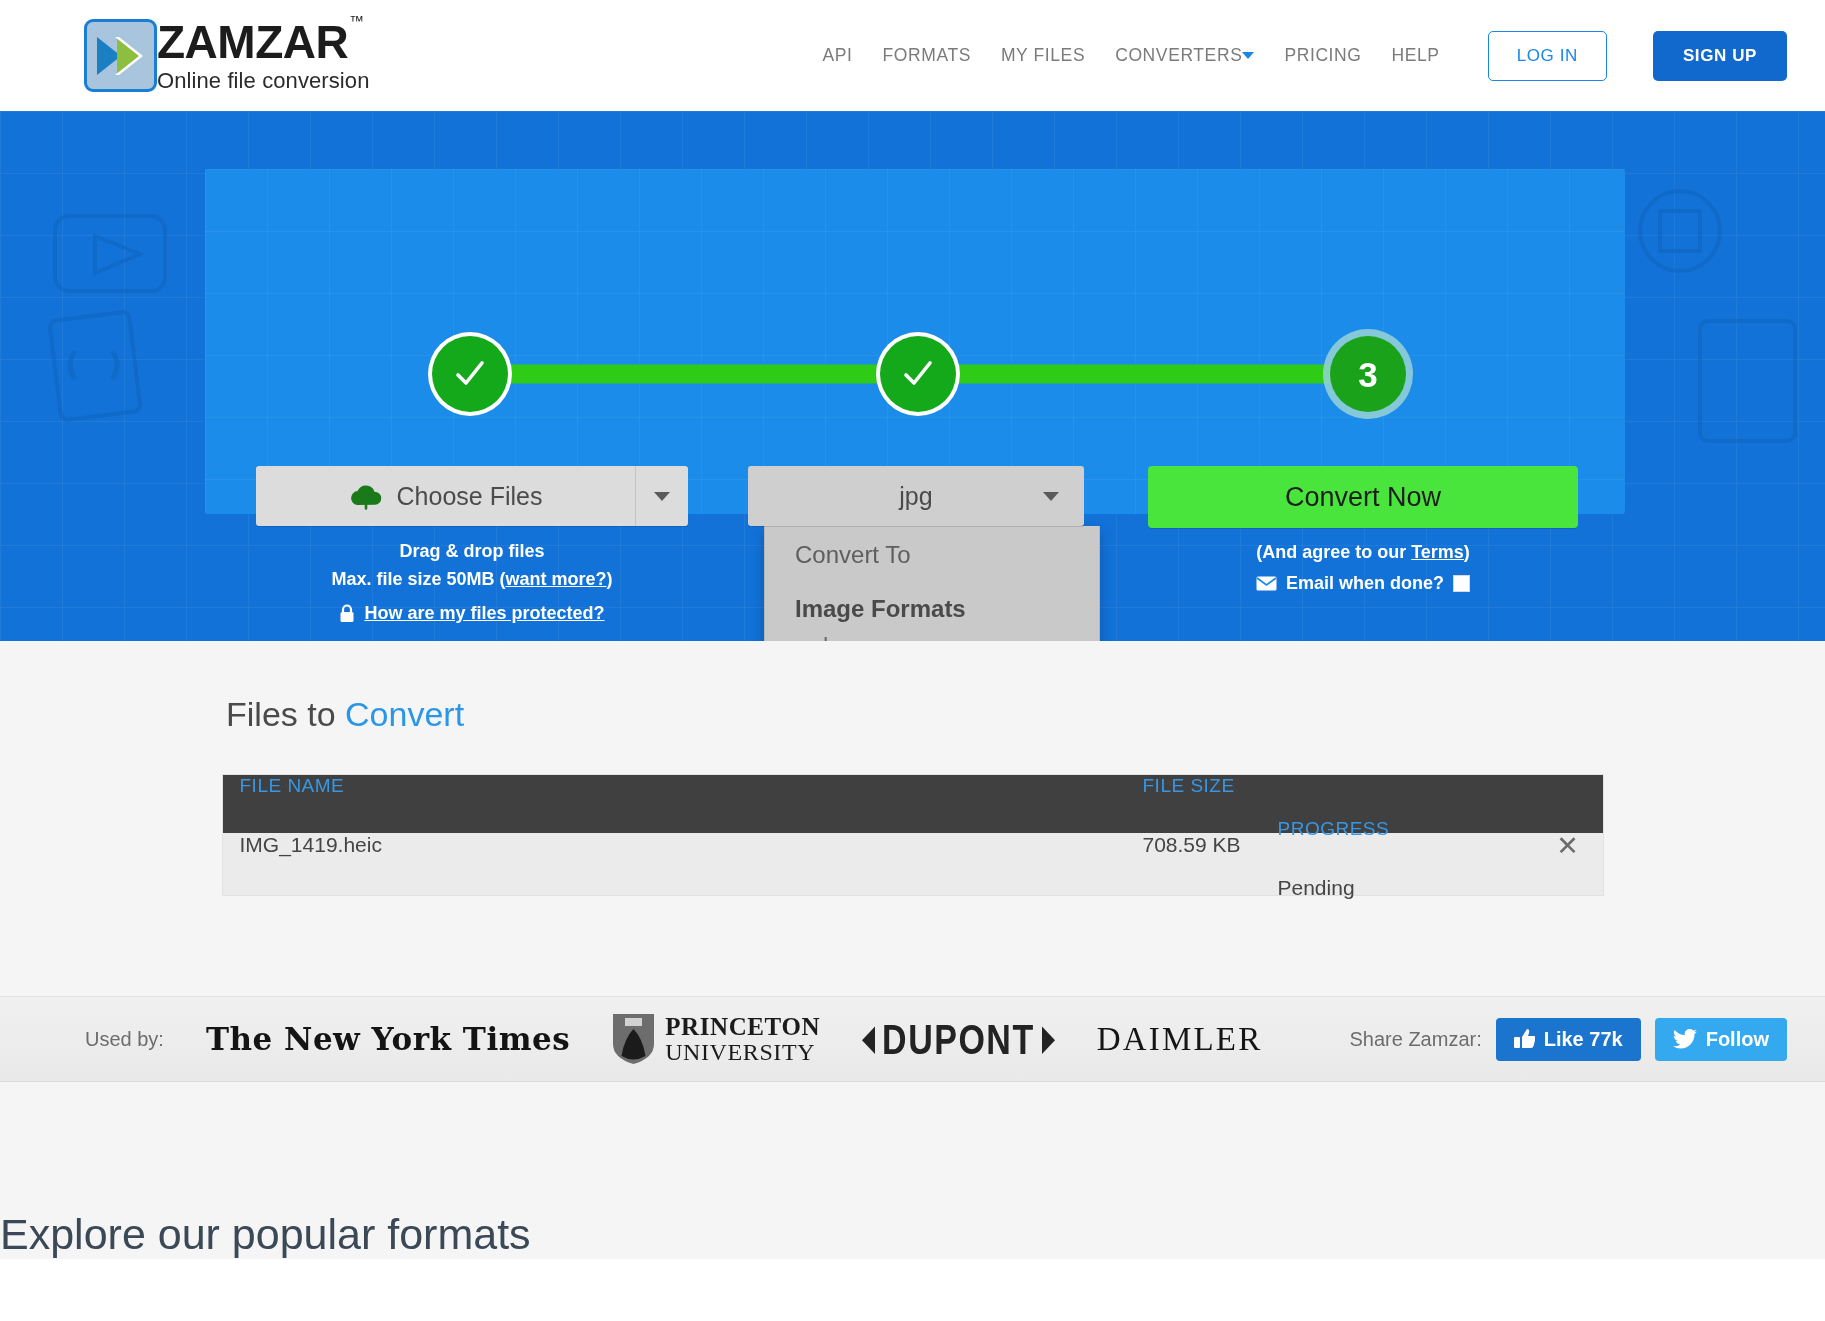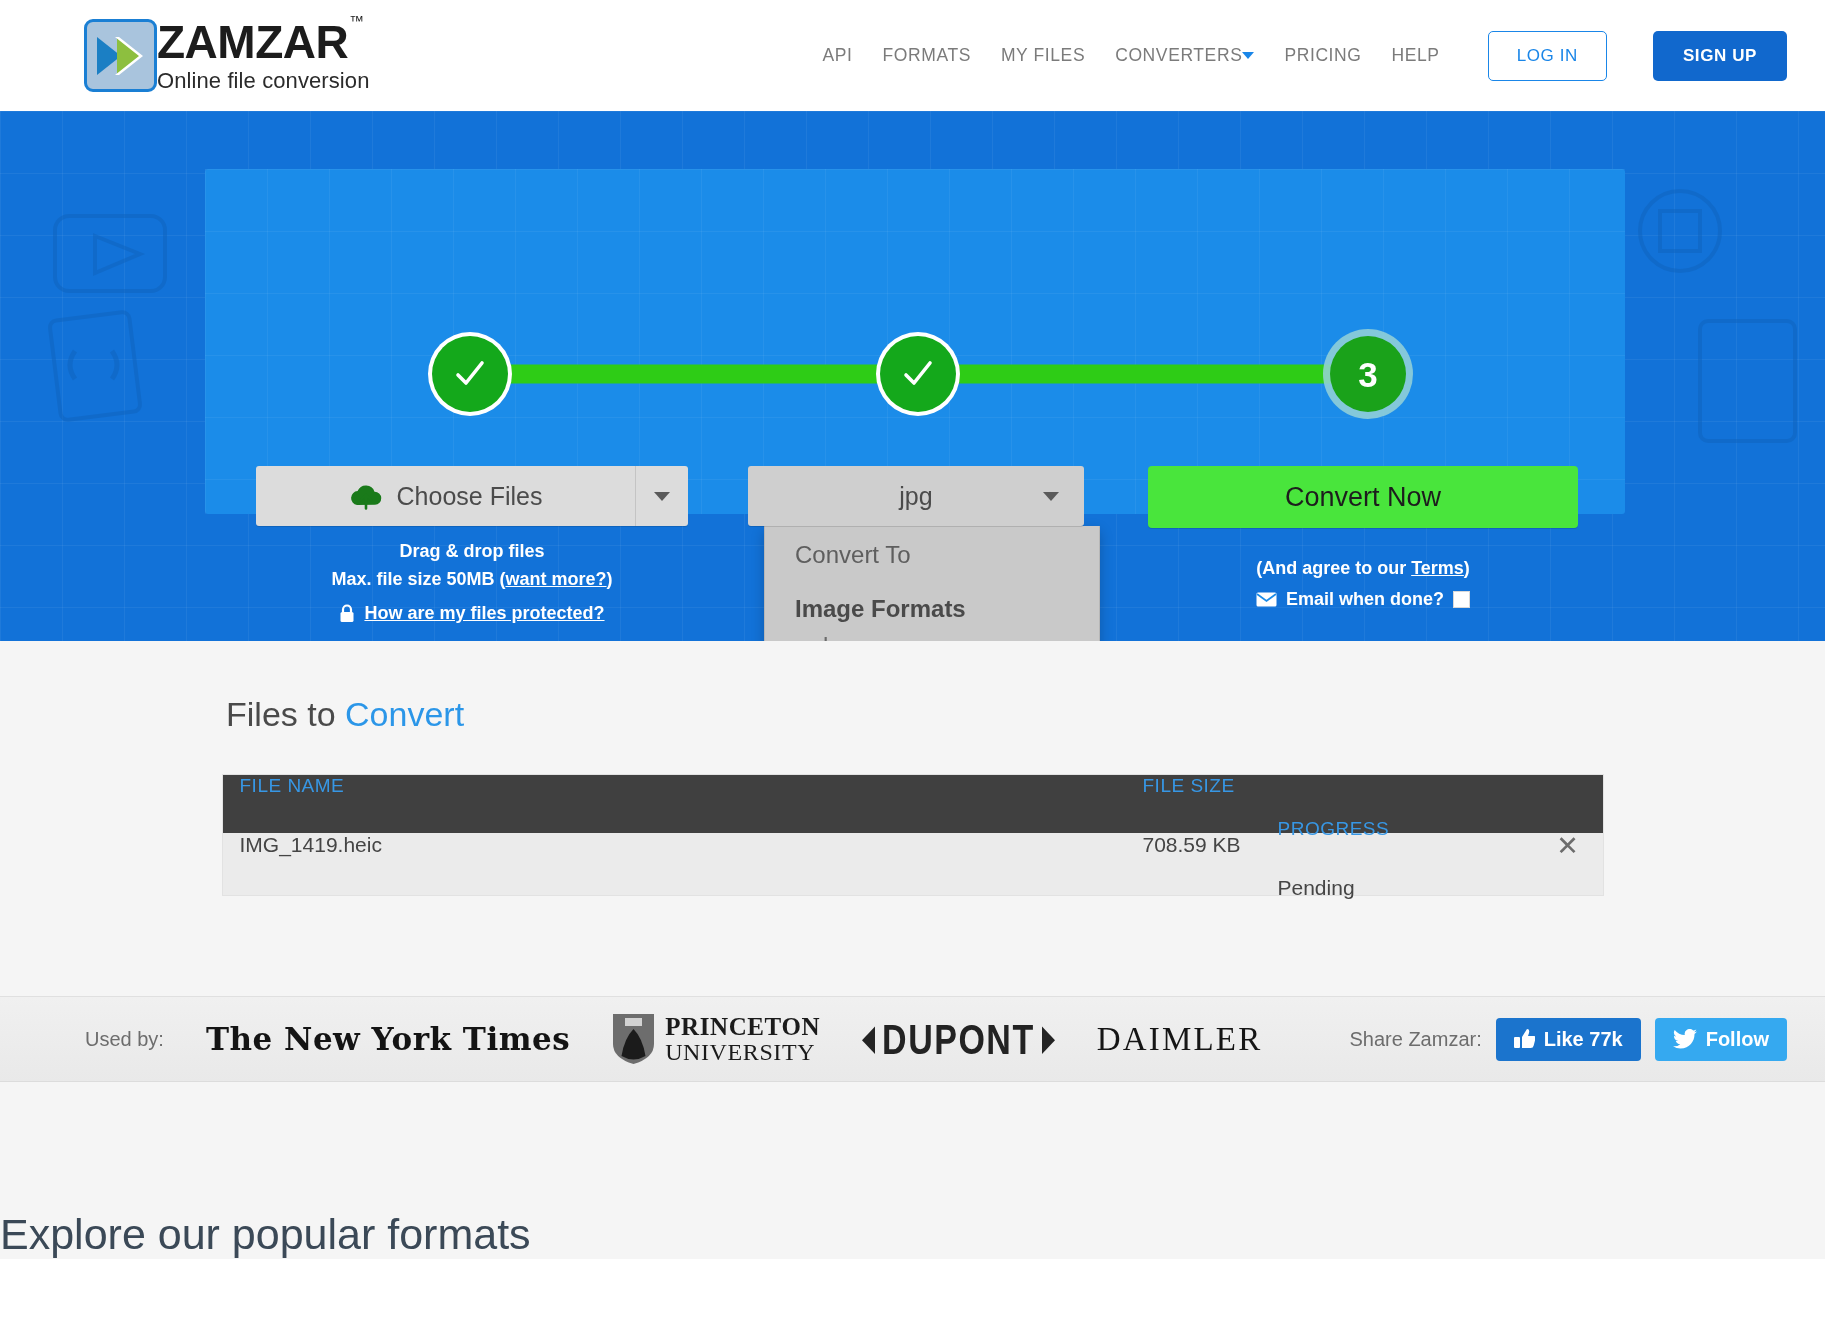--- a/index.html
+++ b/index.html
@@ -224,21 +224,21 @@
   .convert-col { left:1148px; width:430px; }
   .convert-btn {
     width:100%; height:62px;
     background:#49e53c; border:none; border-radius:4px;
     font-family:inherit; font-size:27px; color:#1d1d1d;
     cursor:pointer;
     box-shadow:0 1px 0 rgba(0,0,0,.12);
   }
   .terms {
     text-align:center; color:#fff; font-size:18px; font-weight:bold;
-    margin-top:30px;
+    margin-top:14px;
   }
   .terms a { color:#fff; text-decoration:underline; }
   .email-row {
     display:flex; align-items:center; justify-content:center; gap:9px;
     margin-top:10px; color:#fff; font-size:18px; font-weight:bold;
   }
   .email-box {
     width:17px;height:17px;background:#fff;border:1px solid #d8d8d8;
     display:inline-block; cursor:pointer;
   }

